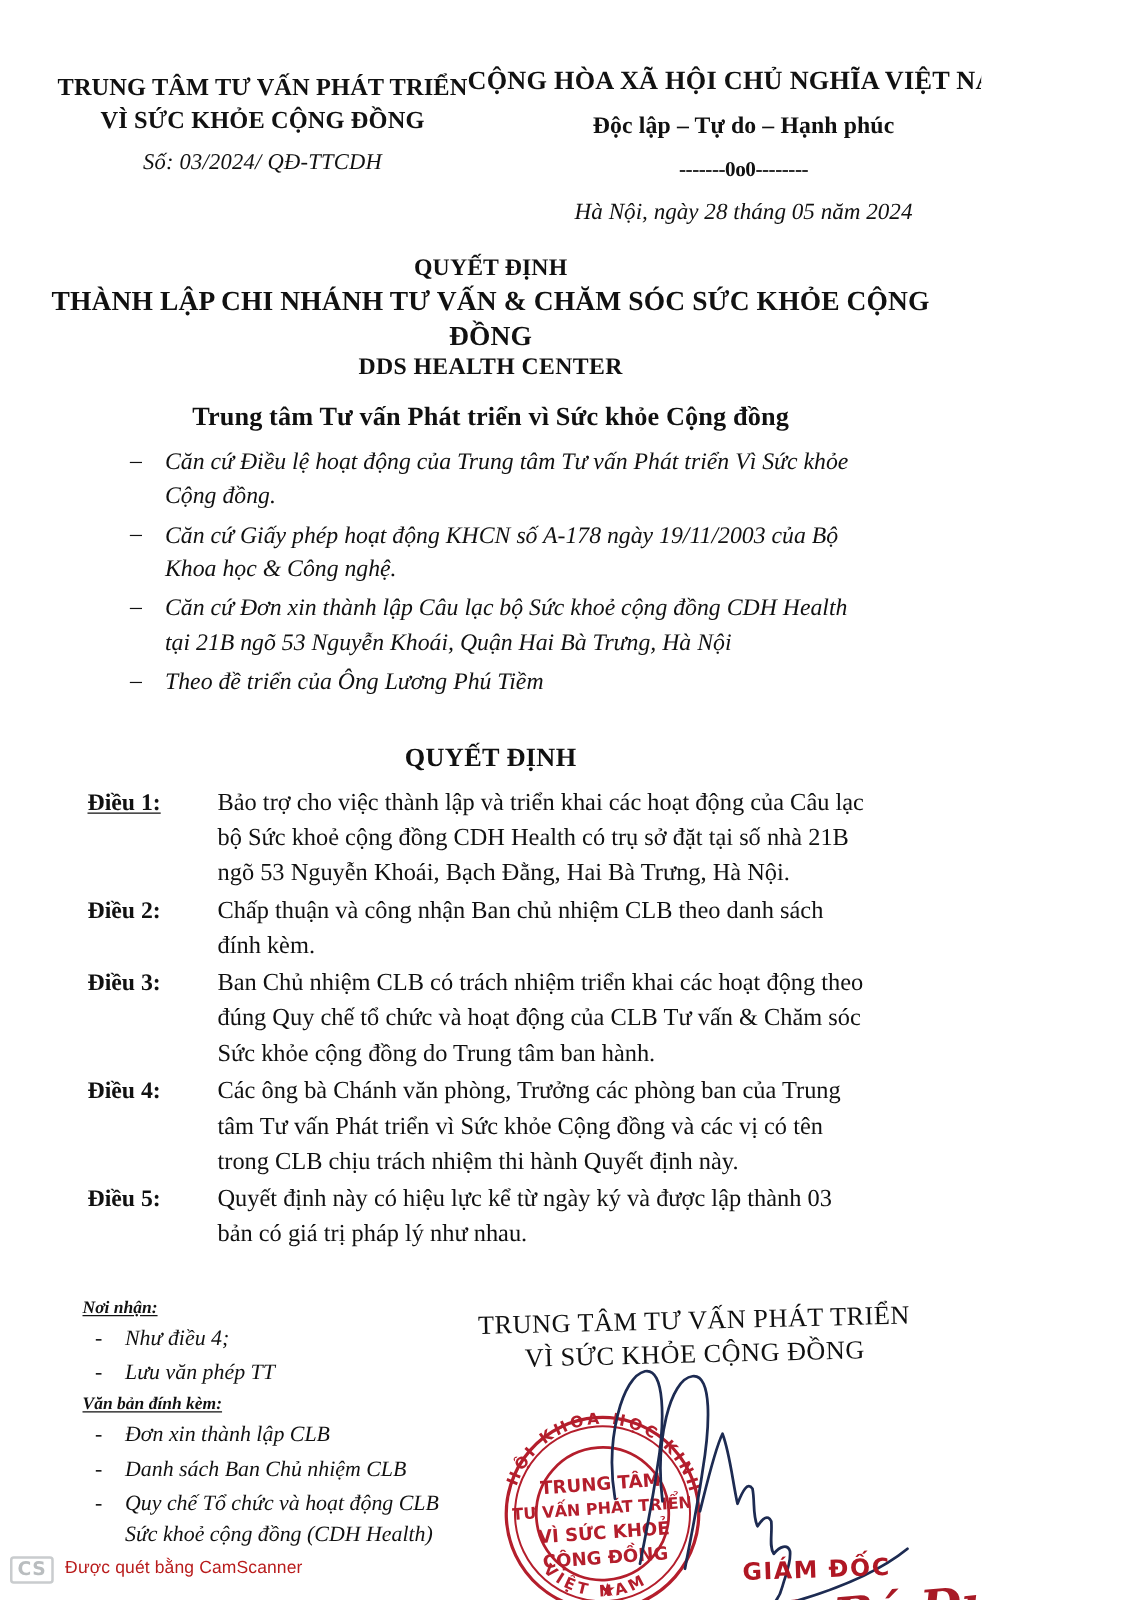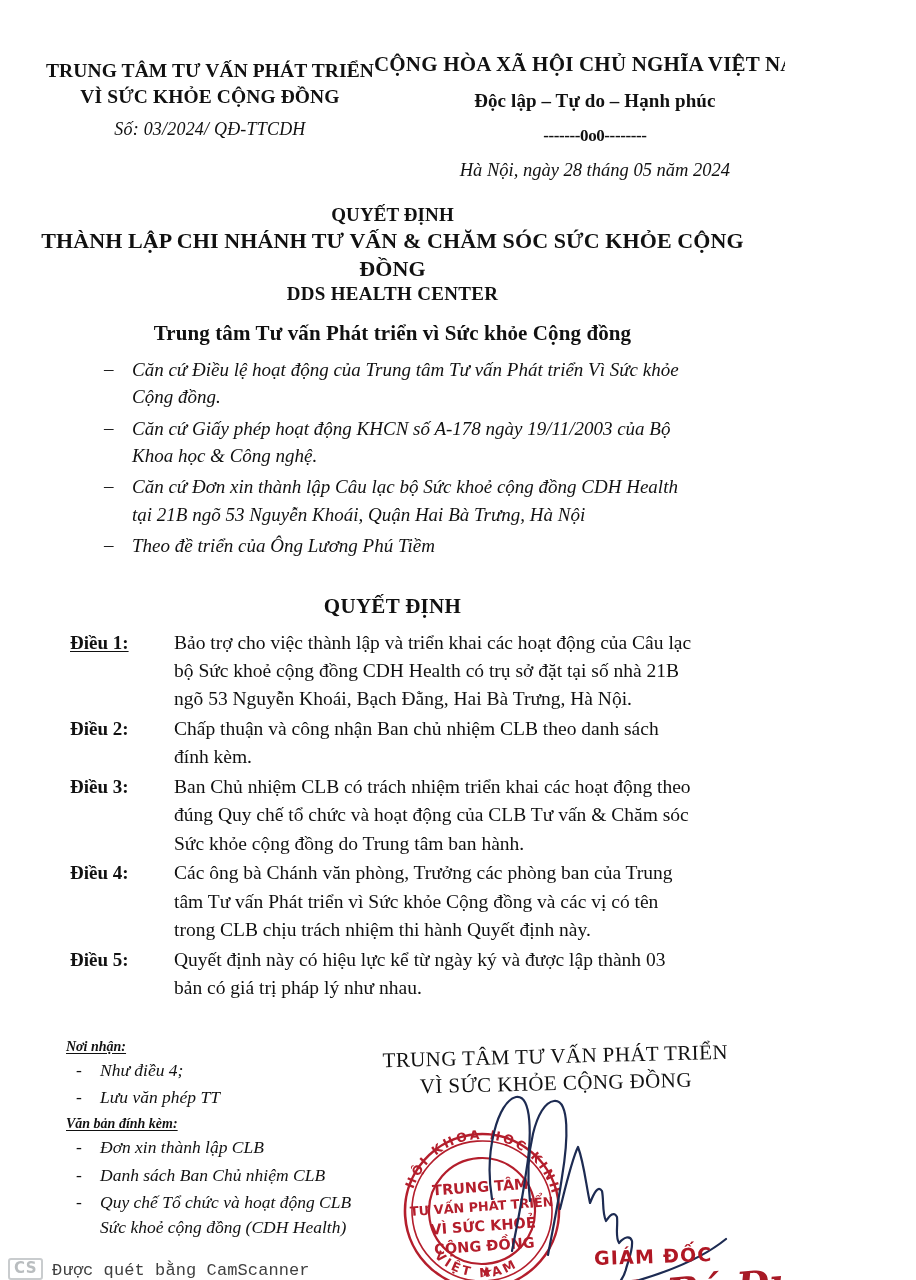--- a/index.html
+++ b/index.html
@@ -251,40 +251,40 @@
     left: 168px;
     top: 228px;
     width: 300px;
     height: 80px;
   }
 
   
   .camscanner {
     position: absolute;
     left: 8px;
-    bottom: 0;
+    bottom: 13px;
     display: flex;
-    align-items: flex-end;
+    align-items: flex-start;
     gap: 9px;
   }
   .cs-badge {
     border: 2px solid #c9ccce;
     border-radius: 3px;
     color: #b9bdbf;
     font-family: "DejaVu Sans", "Liberation Sans", sans-serif;
     font-weight: bold;
     font-size: 15px;
     padding: 1px 4px 2px 4px;
     letter-spacing: .5px;
     line-height: 1;
   }
   .cs-text {
-    color: #404040;
-    font-family: Liberation Mono, monospace;
-    font-size: 17px;
+    color: #b91c1c;
+    font-family: Liberation Sans, sans-serif;
+    font-size: 14px;
     letter-spacing: .1px;
   }
 </style>
 </head>
 <body>
 
 <div class="page">
 
   <div class="header">
     <div class="header-left">

